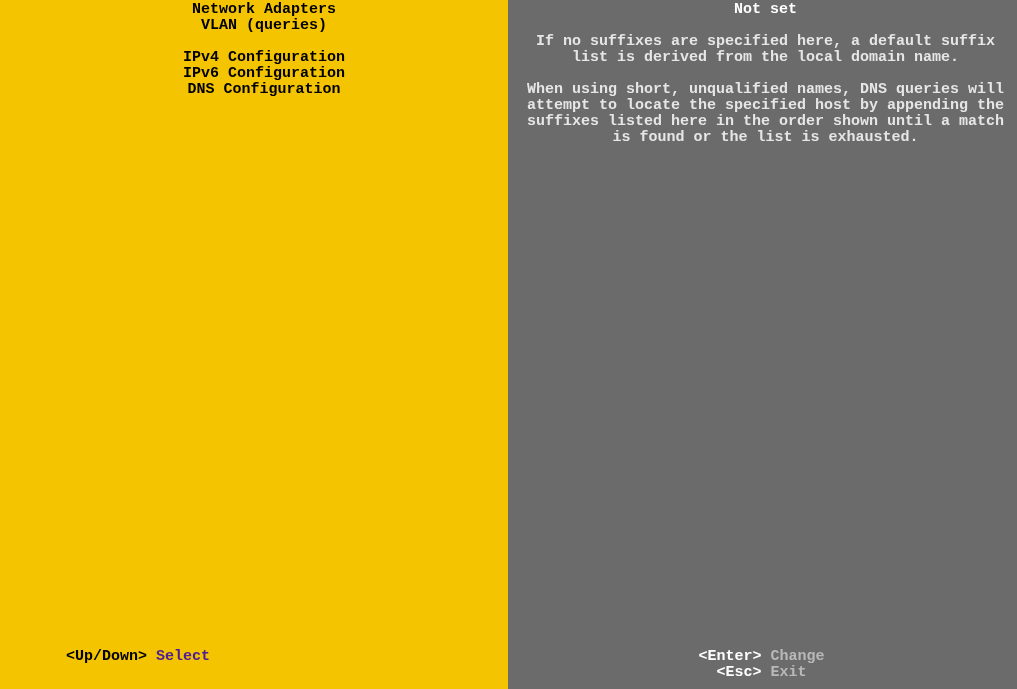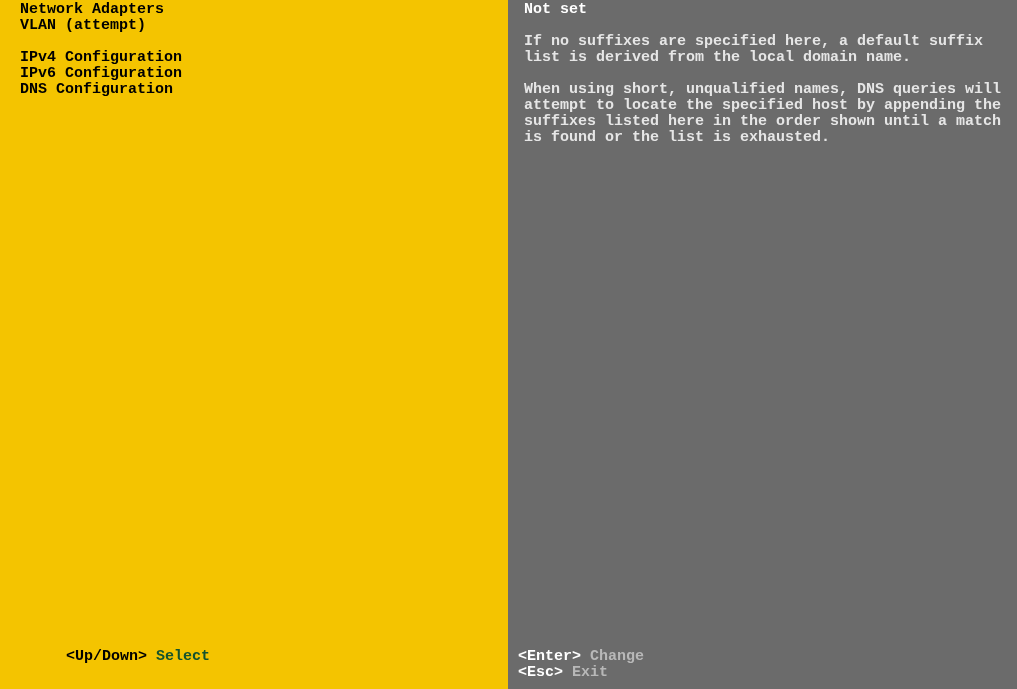--- a/index.html
+++ b/index.html
@@ -1,15 +1,15 @@
 <!DOCTYPE html>
 <html><head>
 <meta charset="utf-8">
 <style>
-  * { box-sizing: border-box; margin: 0; padding: 0; }
+  * { box-sizing: border-box; margin: 0; padding: 0; text-align: center; }
   html, body {
     width: 1017px;
     height: 689px;
     overflow: hidden;
     font-family: "Courier New", monospace;
     font-size: 15px;
     font-weight: bold;
     background: #000;
   }
   .screen {
@@ -91,21 +91,21 @@
     color: #e6e6e6;
   }
   .footer-left {
     position: absolute;
     left: 12px;
     bottom: 8px;
     line-height: 16px;
     white-space: pre;
   }
   .footer-left .dim {
-    color: #14532d;
+    color: #4c1d95;
   }
   .footer-right {
     position: absolute;
     left: 0;
     right: 0;
     bottom: 8px;
     padding: 0 12px 0 10px;
     display: flex;
     justify-content: space-between;
     line-height: 16px;
@@ -115,21 +115,21 @@
   .footer-right .dim { color: #b8b8b8; }
 </style>
 </head>
 <body>
 
 <div class="screen">
 
   <div class="left-pane">
     <div class="menu">
       <div class="menu-item top">Network Adapters</div>
-      <div class="menu-item top">VLAN (attempt)</div>
+      <div class="menu-item top">VLAN (queries)</div>
       <div class="spacer"></div>
       <div class="menu-item indent">IPv4 Configuration</div>
       <div class="menu-item indent">IPv6 Configuration</div>
       <div class="menu-item indent">DNS Configuration</div>
     </div>
 
     <div class="footer-left">
       <span>&lt;Up/Down&gt;</span> <span class="dim">Select</span>
     </div>
   </div>

